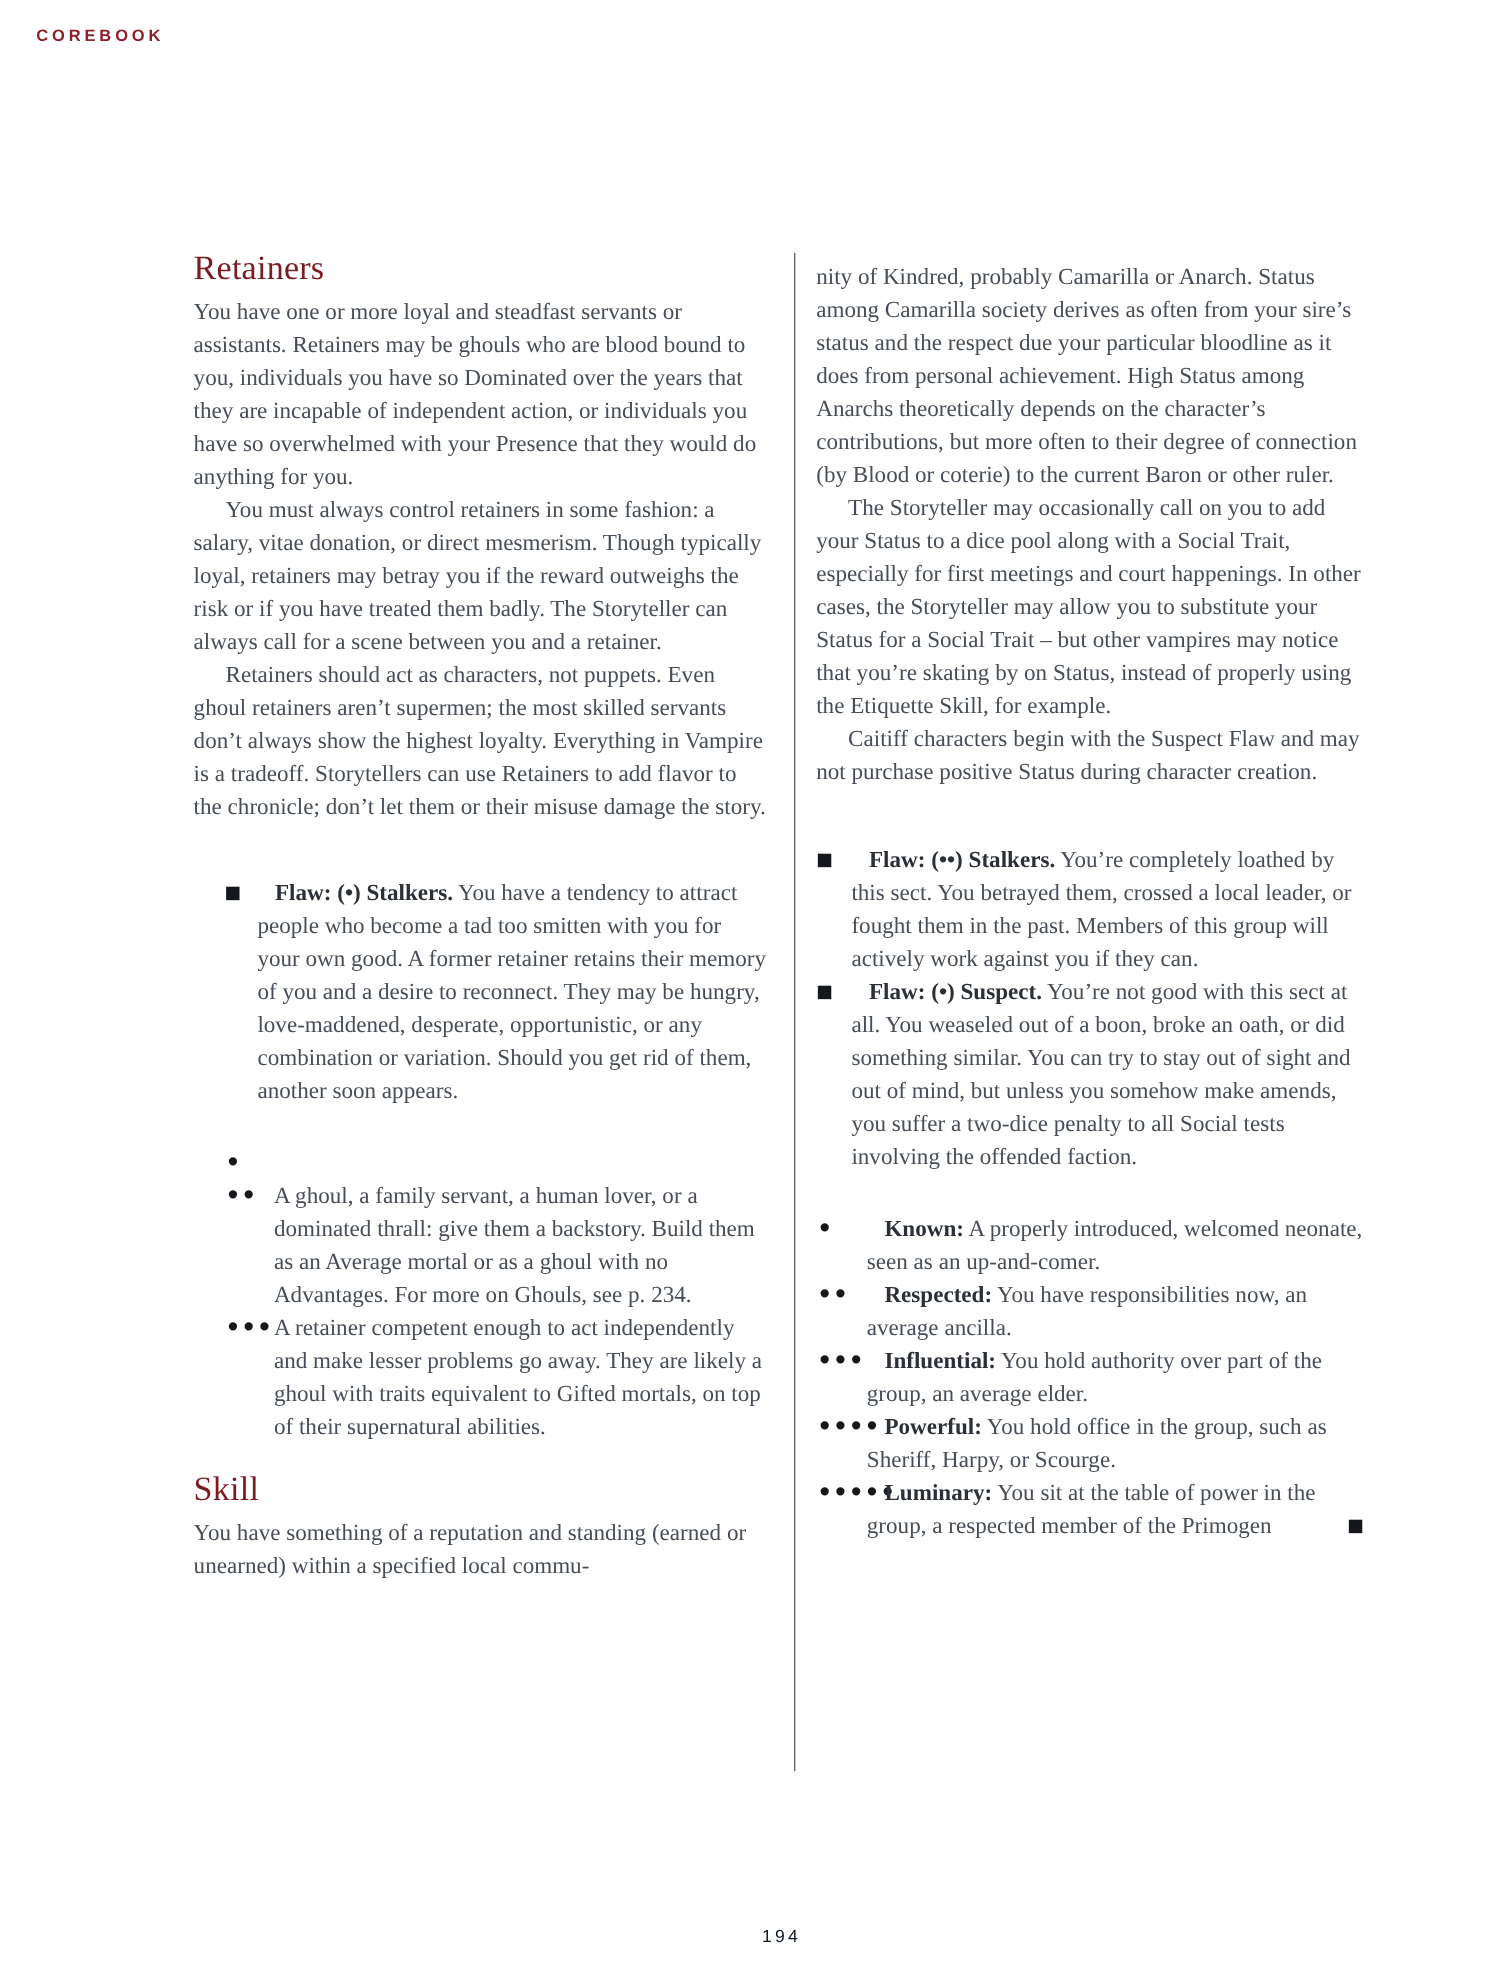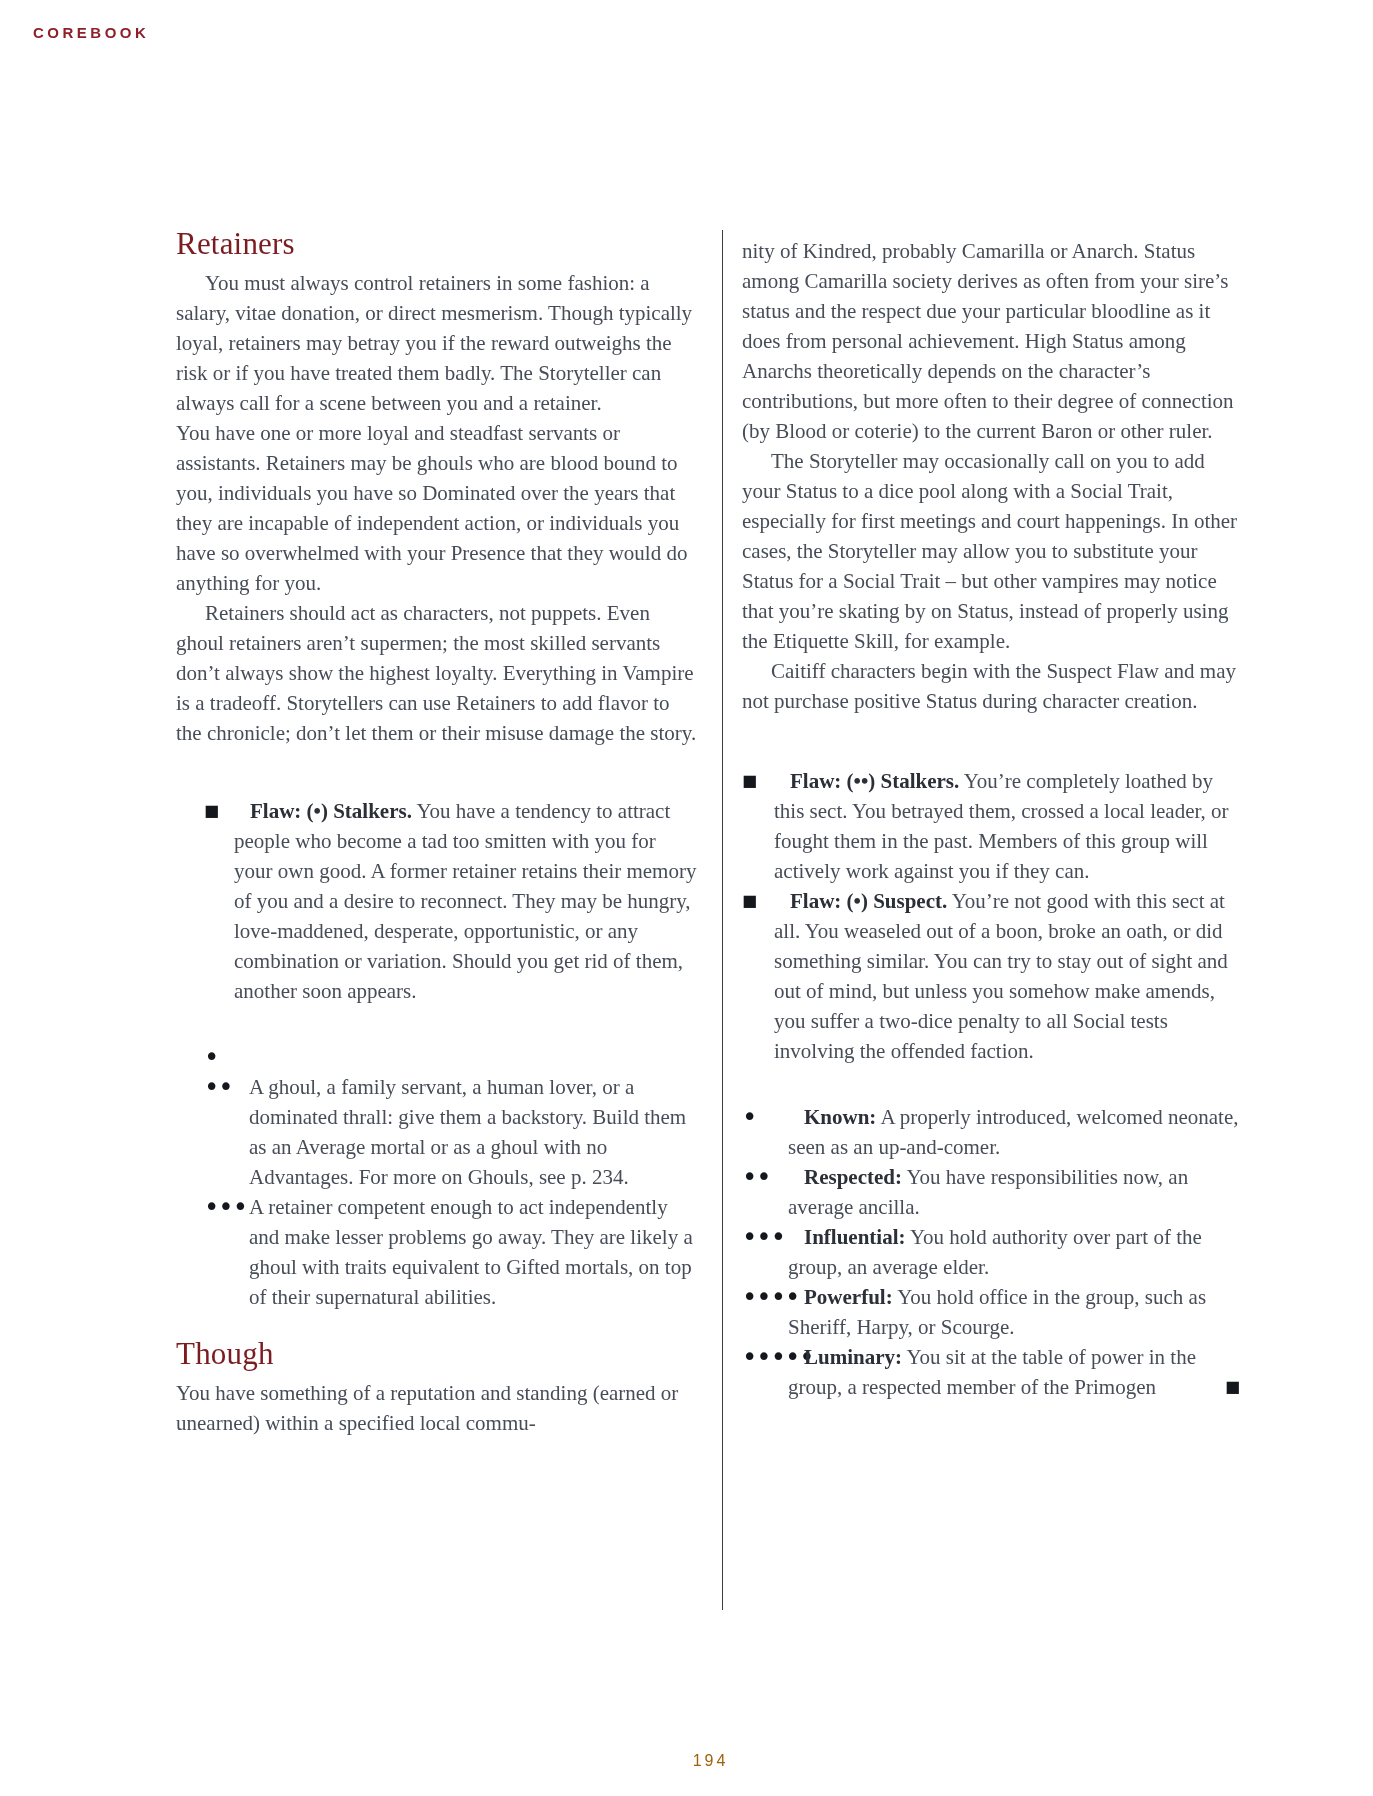--- a/index.html
+++ b/index.html
@@ -40,36 +40,36 @@
   .col-right .bullet.dotrow .marker { width:46px; }
   .btext { flex:1 1 auto; position:relative; }
   .lead { font-weight:bold; color:#2b2f37;margin-left:16px; }
   .end-square {
     position:absolute; right:6px; bottom:0;
     font-family:"DejaVu Sans",sans-serif; font-size:16px; line-height:30px; color:#14171c;
   }
   .pagenum {
     position:absolute; left:176px; top:1752px; width:1069px; text-align:center;
     font-family:"Liberation Sans",sans-serif; font-size:16px;
-    letter-spacing:3px; color:#a16207;
+    letter-spacing:3px; color:#0f172a;
   }
 </style>
 </head>
 <body>
 
 <div class="page">
 
   <div class="kicker">COREBOOK</div>
 
   <div class="divider"></div>
 
   <div class="col col-left">
     <h2 class="sec">Retainers</h2>
+    <p class="para">You have one or more loyal and steadfast servants or assistants. Retainers may be ghouls who are blood bound to you, individuals you have so Dominated over the years that they are incapable of independent action, or individuals you have so overwhelmed with your Presence that they would do anything for you.</p>
     <p class="para indent">You must always control retainers in some fashion: a salary, vitae donation, or direct mesmerism. Though typically loyal, retainers may betray you if the reward outweighs the risk or if you have treated them badly. The Storyteller can always call for a scene between you and a retainer.</p>
-    <p class="para">You have one or more loyal and steadfast servants or assistants. Retainers may be ghouls who are blood bound to you, individuals you have so Dominated over the years that they are incapable of independent action, or individuals you have so overwhelmed with your Presence that they would do anything for you.</p>
     <p class="para indent">Retainers should act as characters, not puppets. Even ghoul retainers aren’t supermen; the most skilled servants don’t always show the highest loyalty. Everything in Vampire is a tradeoff. Storytellers can use Retainers to add flavor to the chronicle; don’t let them or their misuse damage the story.</p>
 
     <div class="bullet-list flaws">
       <div class="bullet flaw">
         <span class="marker square">■</span>
         <div class="btext"><span class="lead">Flaw: (•) Stalkers.</span> <span>You have a tendency to attract people who become a tad too smitten with you for your own good. A former retainer retains their memory of you and a desire to reconnect. They may be hungry, love-maddened, desperate, opportunistic, or any combination or variation. Should you get rid of them, another soon appears.</span></div>
       </div>
     </div>
 
     <div class="bullet-list dots">
@@ -79,21 +79,21 @@
       <div class="bullet dotrow">
         <span class="marker dot">••</span>
         <div class="btext">A ghoul, a family servant, a human lover, or a dominated thrall: give them a backstory. Build them as an Average mortal or as a ghoul with no Advantages. For more on Ghouls, see p. 234.</div>
       </div>
       <div class="bullet dotrow">
         <span class="marker dot">•••</span>
         <div class="btext">A retainer competent enough to act independently and make lesser problems go away. They are likely a ghoul with traits equivalent to Gifted mortals, on top of their supernatural abilities.</div>
       </div>
     </div>
 
-    <h2 class="sec status">Though</h2>
+    <h2 class="sec status">Skill</h2>
     <p class="para">You have something of a reputation and standing (earned or unearned) within a specified local commu-</p>
   </div>
 
   <div class="col col-right">
     <p class="para">nity of Kindred, probably Camarilla or Anarch. Status among Camarilla society derives as often from your sire’s status and the respect due your particular bloodline as it does from personal achievement. High Status among Anarchs theoretically depends on the character’s contributions, but more often to their degree of connection (by Blood or coterie) to the current Baron or other ruler.</p>
     <p class="para indent">The Storyteller may occasionally call on you to add your Status to a dice pool along with a Social Trait, especially for first meetings and court happenings. In other cases, the Storyteller may allow you to substitute your Status for a Social Trait – but other vampires may notice that you’re skating by on Status, instead of properly using the Etiquette Skill, for example.</p>
     <p class="para indent">Caitiff characters begin with the Suspect Flaw and may not purchase positive Status during character creation.</p>
 
     <div class="bullet-list flaws">
       <div class="bullet flaw">

